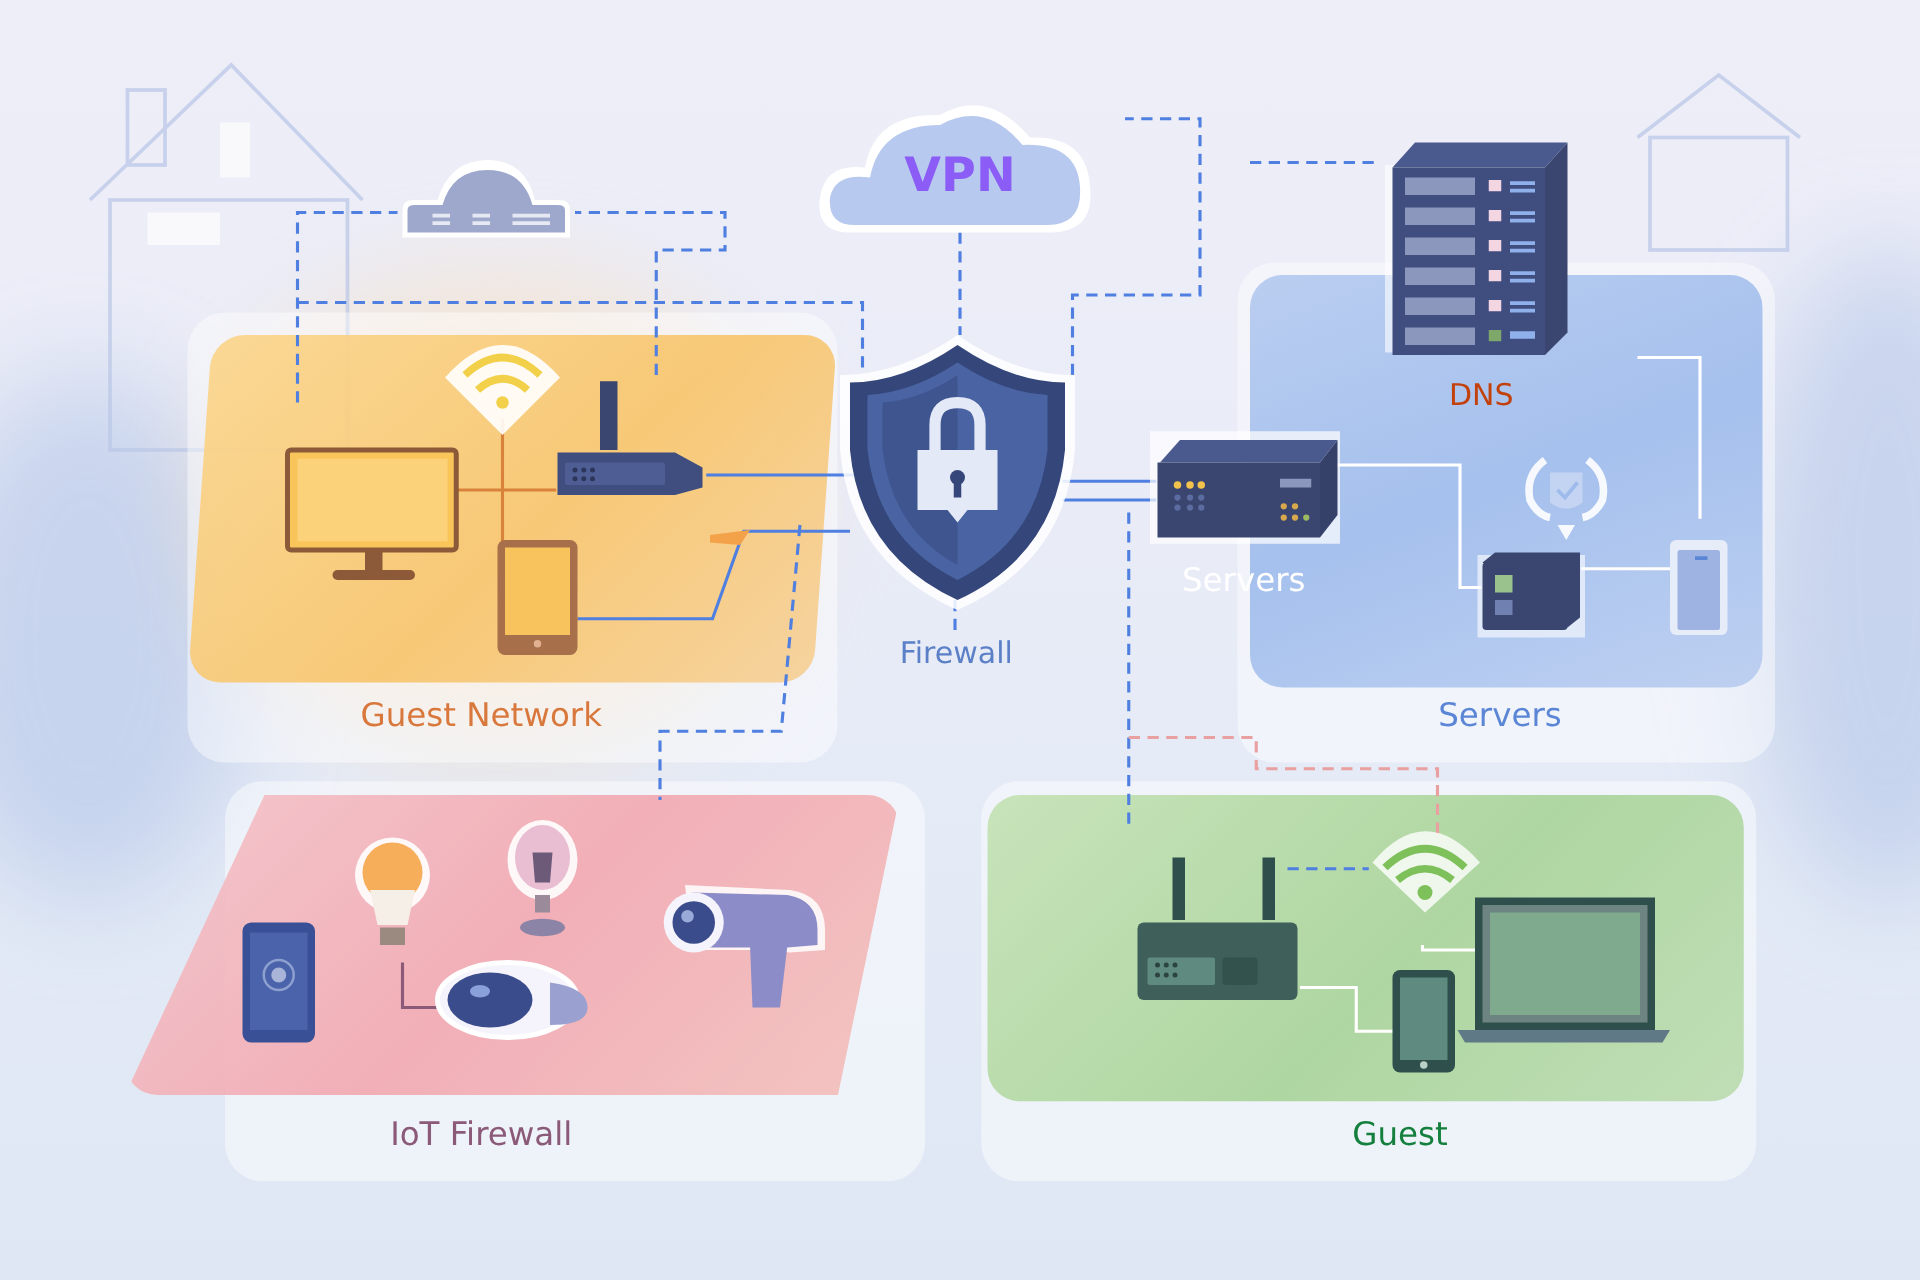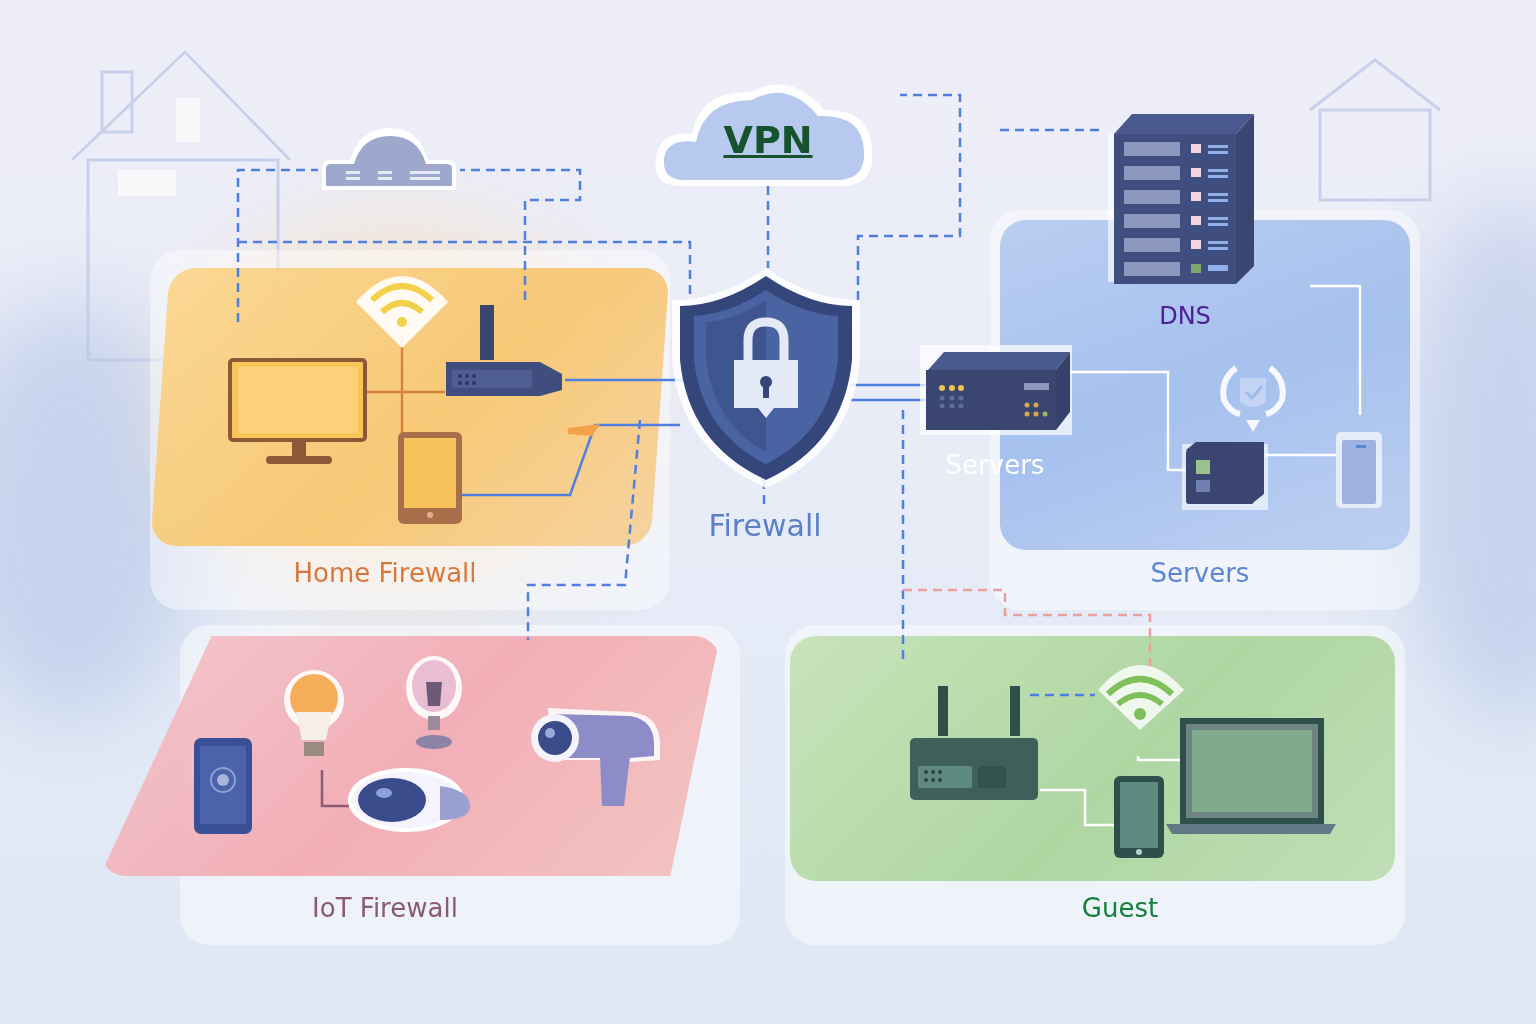--- a/index.html
+++ b/index.html
@@ -284,20 +284,20 @@
     <circle cx="1139" cy="852" r="3" fill="#b8d0c8"></circle>
   </g>
   <g>
     <rect x="1180" y="718" width="144" height="106" fill="#2f4f4c"></rect>
     <rect x="1186" y="724" width="132" height="94" fill="#ffffff" opacity="0.3"></rect>
     <rect x="1192" y="730" width="120" height="82" fill="#7faa8e"></rect>
     <path d="M1166 824 L1336 824 L1330 834 L1172 834 Z" fill="#5f7a86"></path>
   </g>
 </svg>
 
-<div class="label" style="left:700px;top:118px;width:136px;font-size:38px;font-weight:bold;color:#14532d;text-decoration:underline;">VPN</div>
-<div class="label" style="left:680px;top:508px;width:170px;font-size:30px;color:#5b80c7;">Firewall</div>
-<div class="label" style="left:1140px;top:302px;width:90px;font-size:24px;color:#4c1d95;">DNS</div>
+<div class="label" style="left:700px;top:118px;width:136px;font-size:38px;font-weight:bold;color:#8b5cf6;">VPN</div>
+<div class="label" style="left:680px;top:508px;width:170px;font-size:24px;color:#5b80c7;">Firewall</div>
+<div class="label" style="left:1140px;top:302px;width:90px;font-size:24px;color:#c2410c;">DNS</div>
 <div class="label" style="left:930px;top:450px;width:130px;font-size:26px;color:#ffffff;">Servers</div>
-<div class="label" style="left:250px;top:558px;width:270px;color:#d9783c;">Home Firewall</div>
+<div class="label" style="left:250px;top:558px;width:270px;color:#d9783c;">Guest Network</div>
 <div class="label" style="left:1120px;top:558px;width:160px;color:#5b86d6;">Servers</div>
 <div class="label" style="left:270px;top:893px;width:230px;color:#8a5a78;">IoT Firewall</div>
 <div class="label" style="left:1050px;top:893px;width:140px;color:#15803d;">Guest</div>
 
 </body></html>

